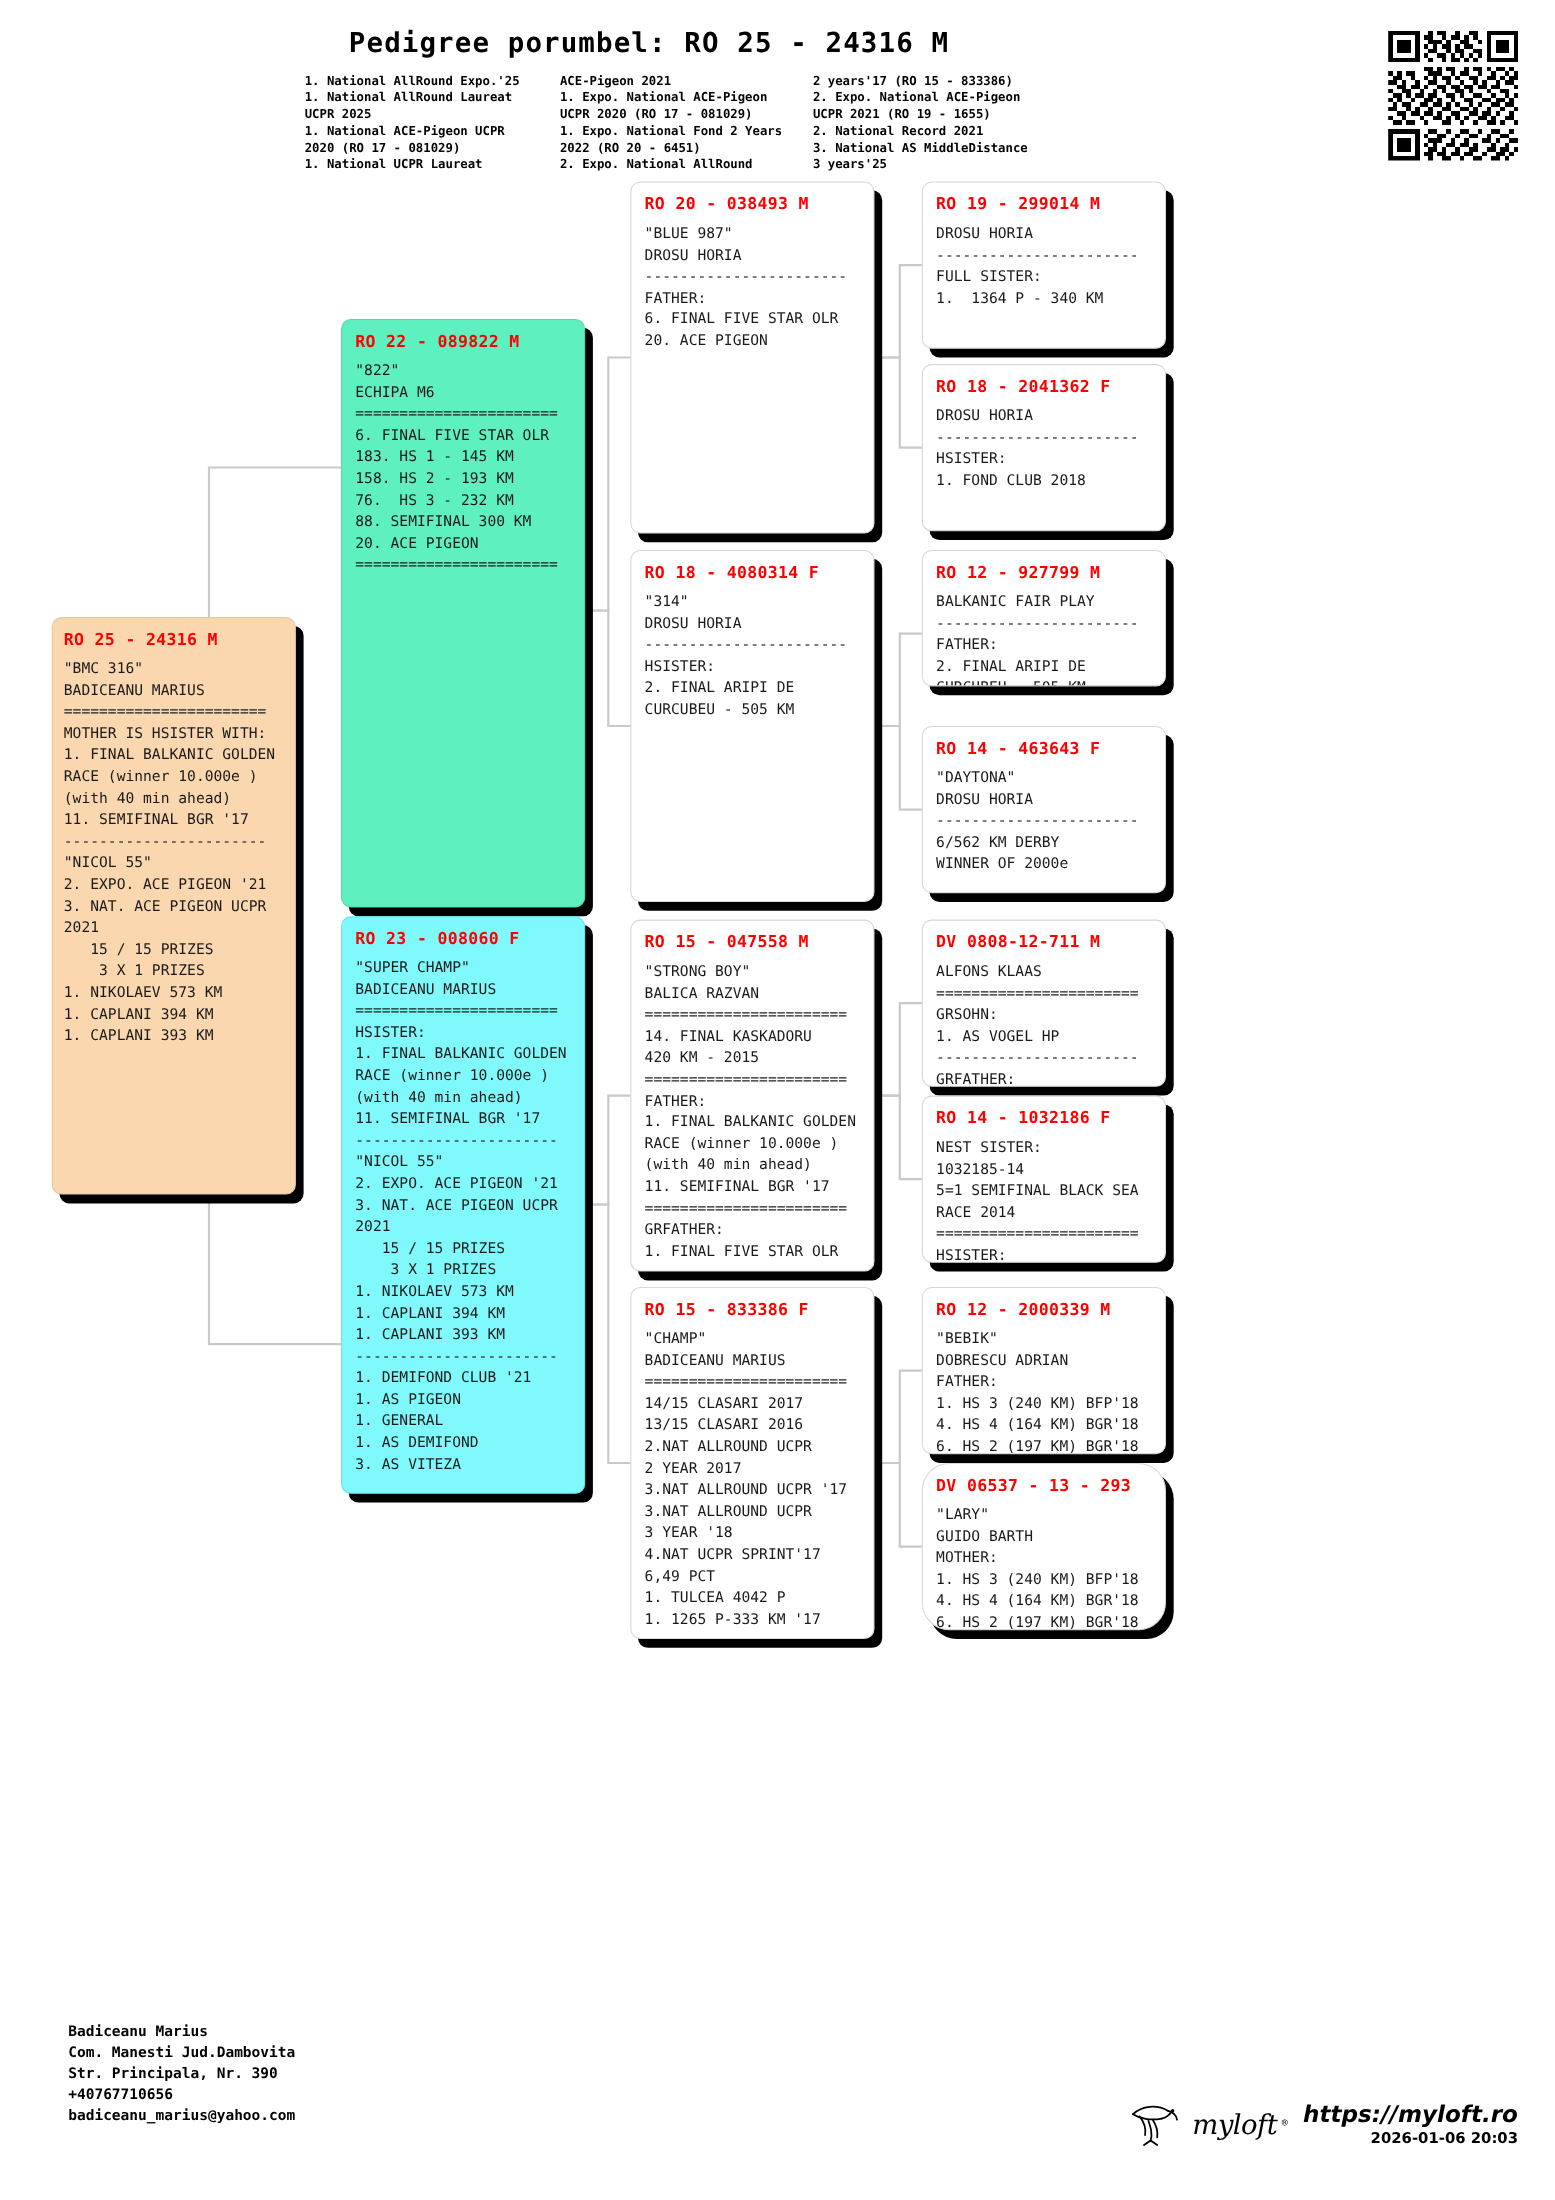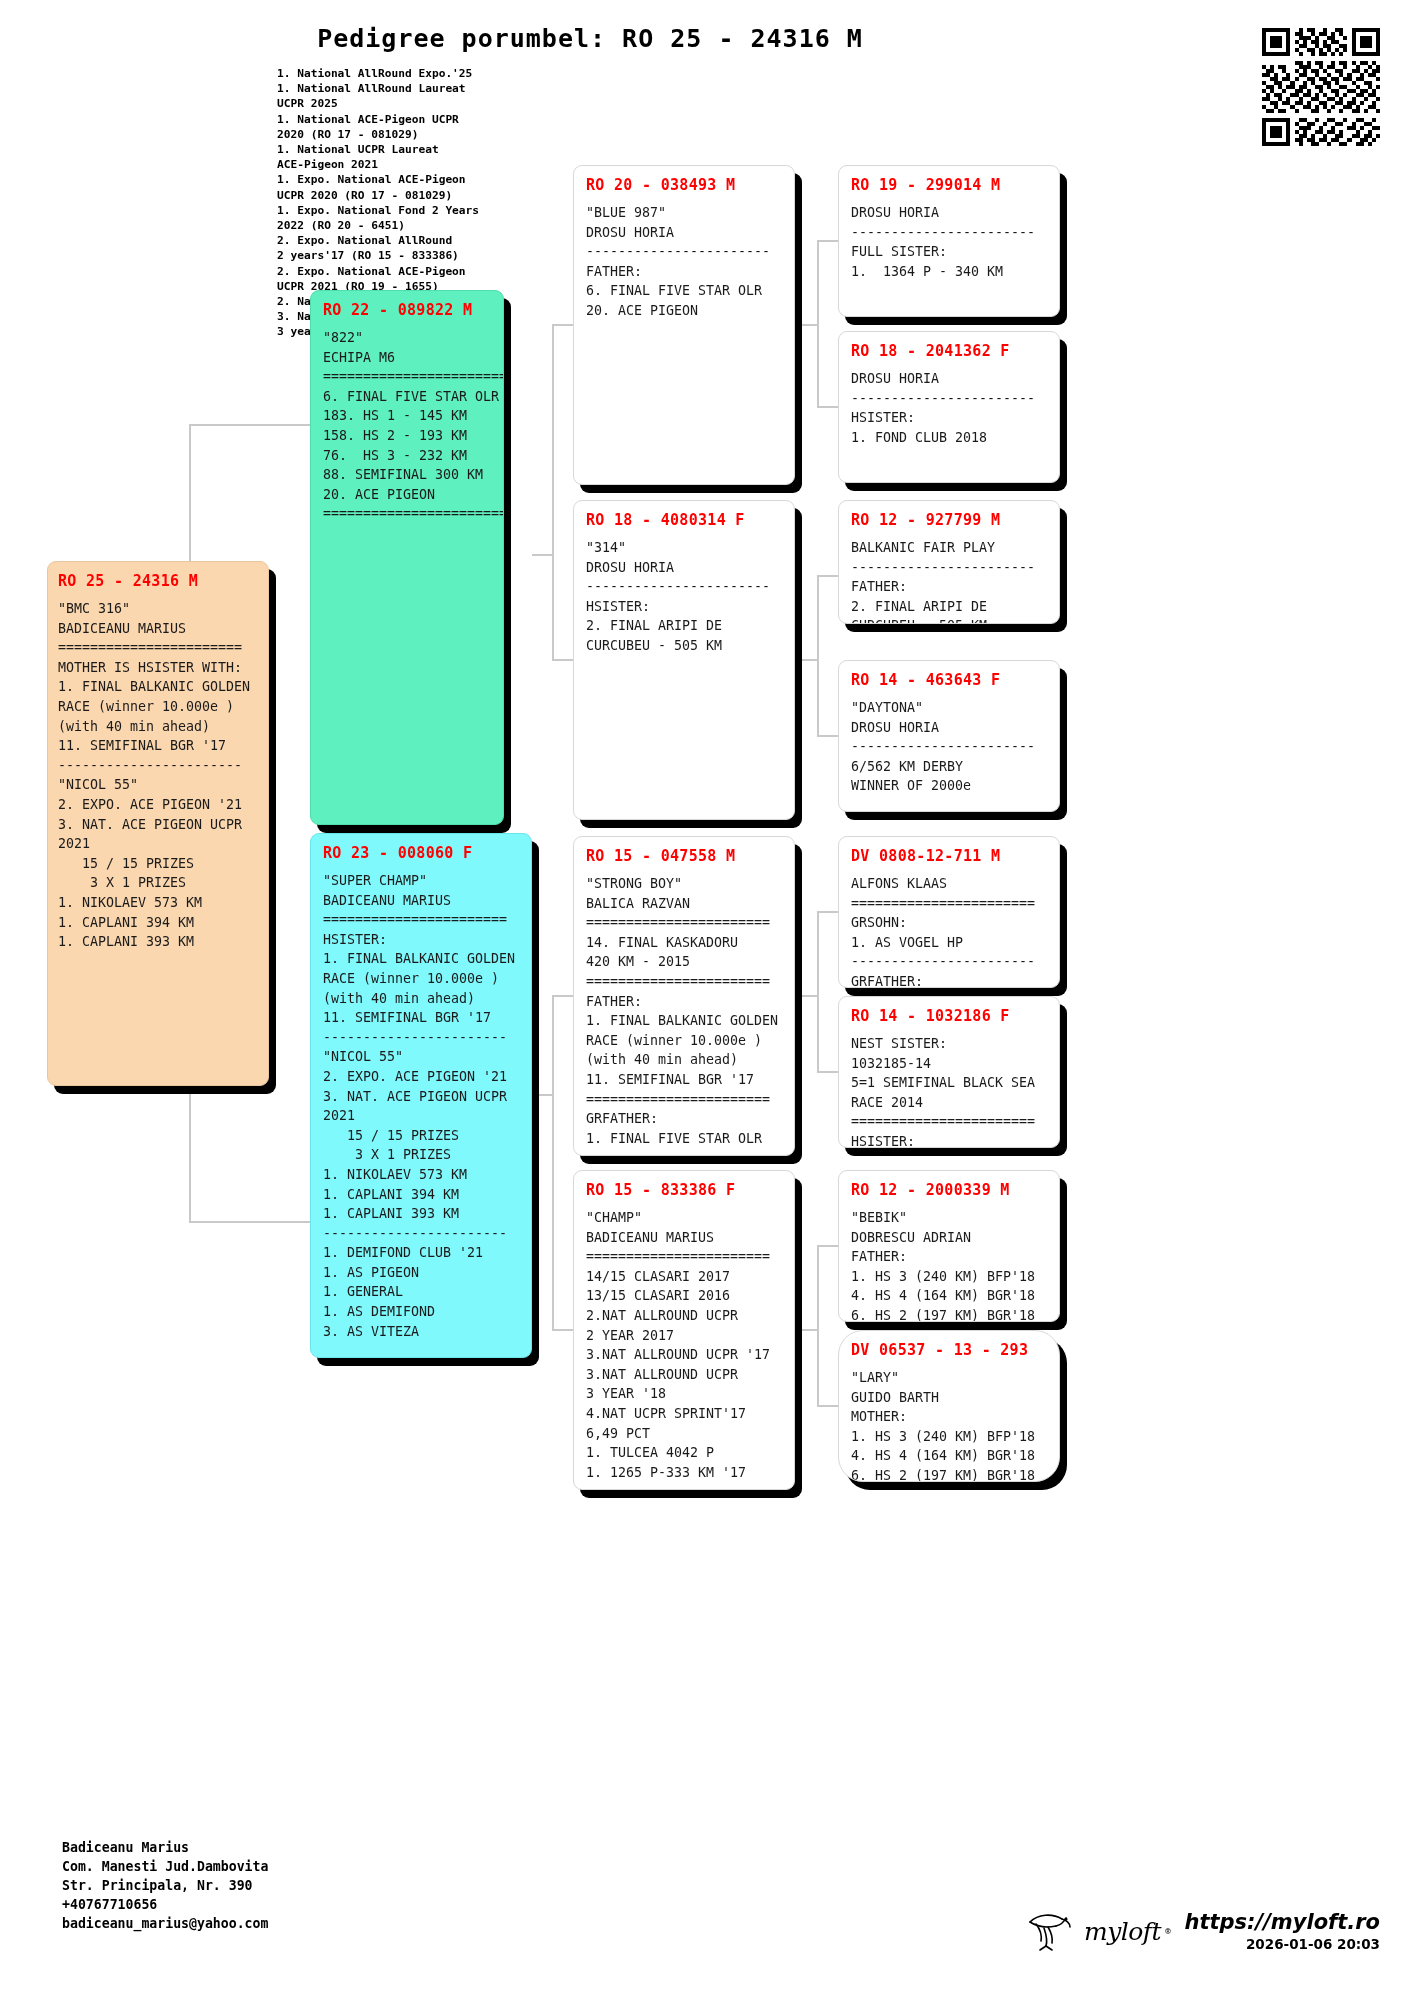--- a/index.html
+++ b/index.html
@@ -17,21 +17,21 @@
     position:absolute; left:0; top:24px; width:1180px;
     text-align:center;
     font-family:"DejaVu Sans Mono", monospace;
     font-weight:bold;
     font-size:25px;
     letter-spacing:1px;
     color:#000;
   }
   #header-cols {
     position:absolute; left:277px; top:66px; width:940px;
-    display:flex; gap:0;flex-direction:column;
+    display:flex; gap:0;
   }
   .hdr-col {
     font-family:"DejaVu Sans Mono", monospace;
     font-weight:bold;
     font-size:11.2px;
     line-height:15.2px;
     color:#000;
     white-space:pre;
   }
   .hdr-col.c1 { width:232px; }
@@ -70,21 +70,21 @@
     font-size:13.3px;
     line-height:19.6px;
     white-space:pre;
   }
   .card.gen0 { background:#fbd7af; border-color:#e8c79f; }
   .card.green { background:#5ff0c0; border-color:#4fdcae; }
   .card.cyan  { background:#7ff9fc; border-color:#6ae6ea; }
 
   
   #card-subject { left:47px;  top:561px;  width:222px; height:525px;padding-left:10px; }
-  #card-sire    { left:310px; top:290px;  width:194px; height:535px; }
+  #card-sire    { left:310px; top:290px;  width:222px; height:535px; }
   #card-dam     { left:310px; top:833px;  width:222px; height:525px; }
 
   #card-ss { left:573px; top:165px;  width:222px; height:320px; }
   #card-sd { left:573px; top:500px;  width:222px; height:320px; }
   #card-ds { left:573px; top:836px;  width:222px; height:320px; }
   #card-dd { left:573px; top:1170px; width:222px; height:320px; }
 
   #card-sss { left:838px; top:165px;  width:222px; height:152px; }
   #card-ssd { left:838px; top:331px;  width:222px; height:152px; }
   #card-sds { left:838px; top:500px;  width:222px; height:124px; }

